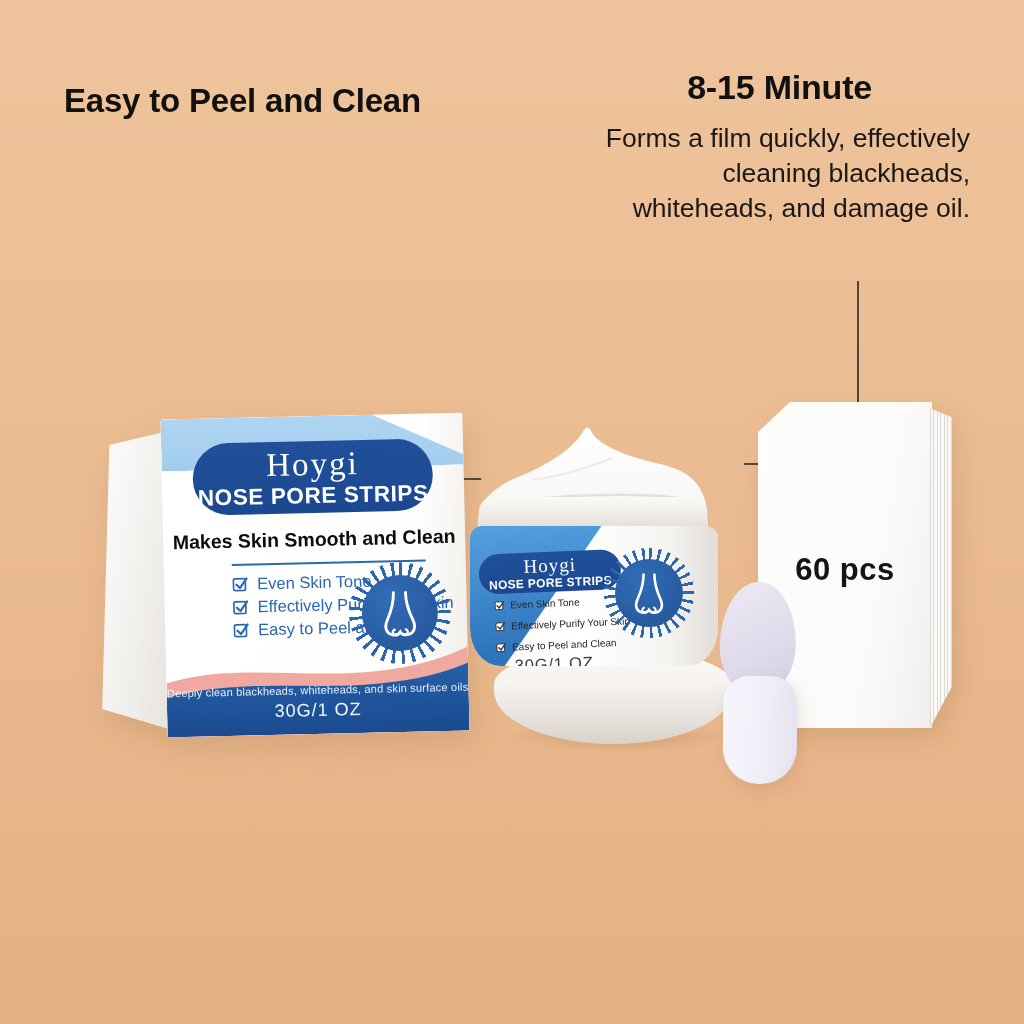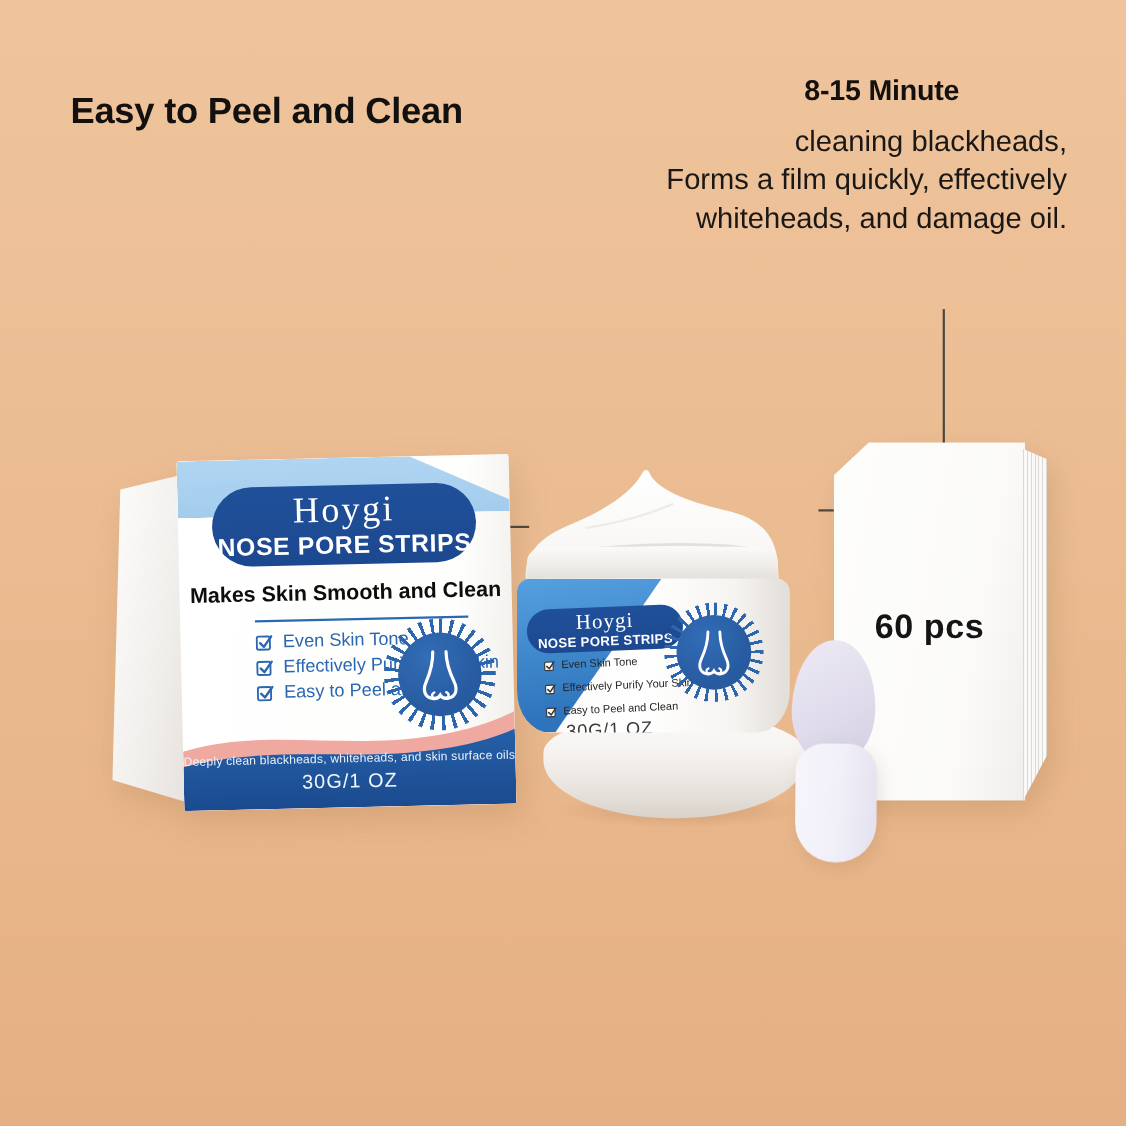--- a/index.html
+++ b/index.html
@@ -7,21 +7,21 @@
     position:relative;width:1024px;height:1024px;overflow:hidden;
     background:linear-gradient(180deg,#EFC49C 0%,#EBBC92 45%,#E5B083 100%);
     font-family:"Liberation Sans","DejaVu Sans",sans-serif;color:#171513;
   }
   
   .feature{position:absolute;}
   .feature .title{font-size:33px;font-weight:600;line-height:1.26;color:#121110;letter-spacing:-0.2px;}
   .feature .body{margin-top:12px;font-size:26.5px;line-height:35px;color:#1a1816;}
   .f-left{left:64px;top:80px;text-align:left;}
   .f-right{right:54px;top:66px;text-align:right;}
-  .f-right .title{font-size:26px;}
+  .f-right .title{font-size:34px;}
   .f-right .t1{padding-right:98px;}
   .f-bottom{left:0;right:0;top:854px;text-align:center;}
   .f-bottom .title{font-size:35px;}
   .f-bottom .body{margin-top:10px;font-size:28px;line-height:34px;letter-spacing:-0.6px;}
   
   .callout-v{position:absolute;left:857px;top:281px;width:2px;height:125px;background:#4C463E;}
   .tick{position:absolute;height:2px;background:#4C463E;}
   .tick-left{left:461px;top:478px;width:20px;}
   .tick-right{left:744px;top:463px;width:14px;}
   
@@ -106,22 +106,22 @@
 
   <div class="feature f-left">
     <div class="title">Easy to Peel and Clean</div>
   </div>
 
   <div class="feature f-right">
     <div class="title">
       <div class="t1">8-15 Minute</div>
     </div>
     <div class="body">
+      <div>Forms a film quickly, effectively</div>
       <div>cleaning blackheads,</div>
-      <div>Forms a film quickly, effectively</div>
       <div>whiteheads, and damage oil.</div>
     </div>
   </div>
 
   <div class="callout-v"></div>
   <div class="tick tick-left"></div>
   <div class="tick tick-right"></div>
 
   <div class="product-box">
     <div class="box-side"></div>

